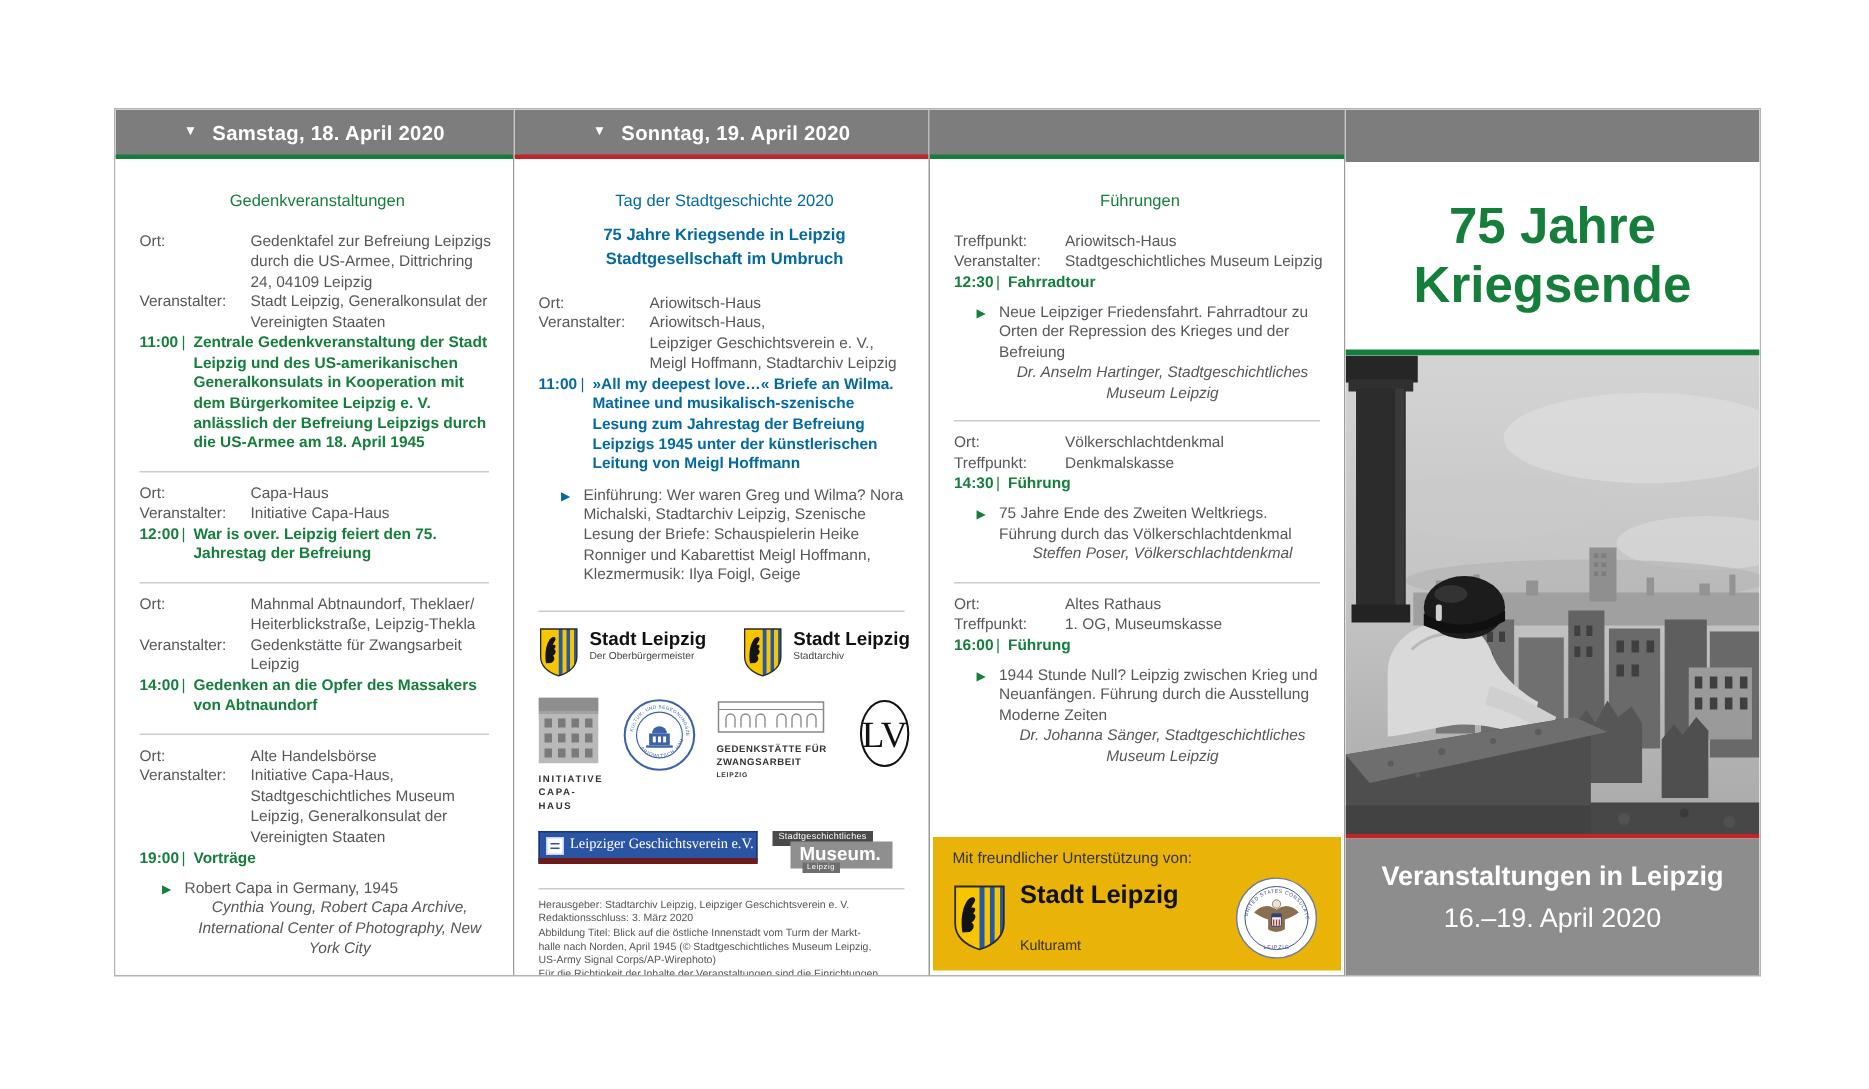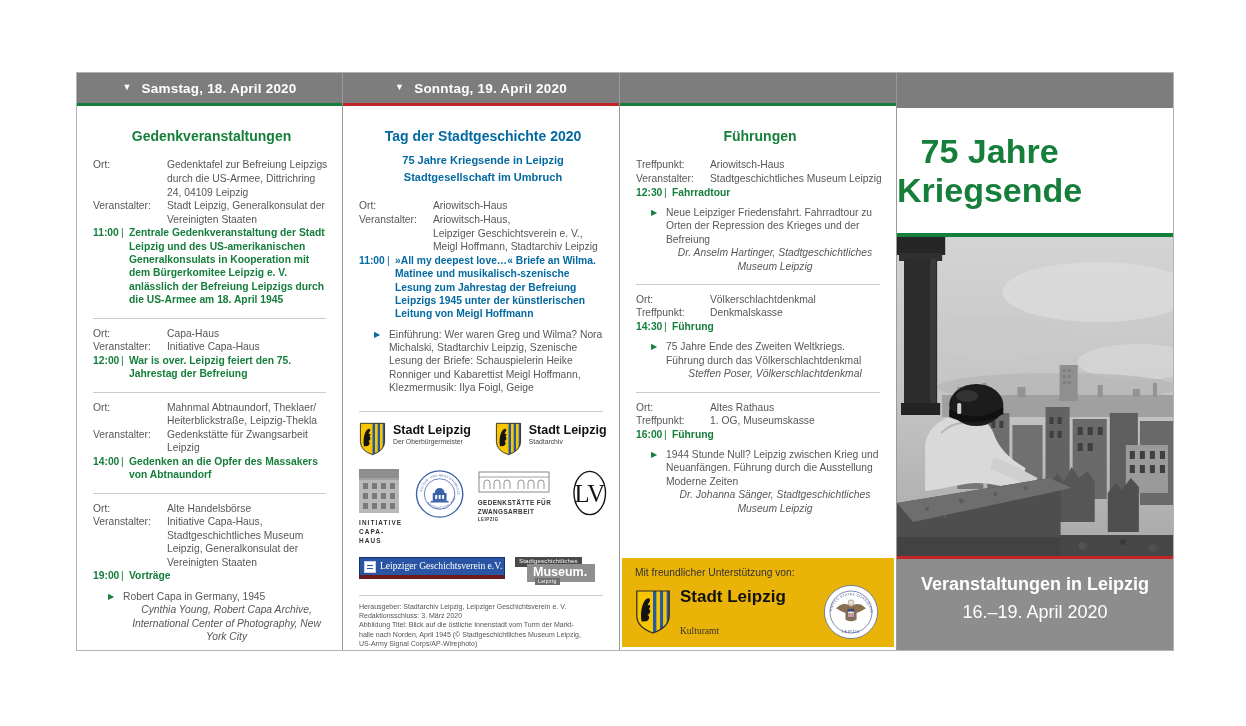--- a/index.html
+++ b/index.html
@@ -17,21 +17,21 @@
   .bar{height:33px;background:#7d7d7d;display:flex;align-items:center;justify-content:center;
     color:#fff;font-weight:bold;font-size:13.5px;letter-spacing:.2px;}
   .bar.green-edge{border-bottom:3px solid #157e3b;}
   .bar.red-edge{border-bottom:3px solid #c22527;}
   .bar .tri-d{font-size:9px;margin-right:10px;position:relative;top:-1px;}
   .p4 .bar{height:35px;}
 
   .content{padding:4px 12px 0 16px;font-size:10.3px;color:#56575b;line-height:1.32;}
   .g{color:#157e3b;}
   .r{color:#0369a1;}
-  .sec-title{font-size:14px;font-weight:bold;text-align:center;margin:17px 0 13px;}
+  .sec-title{font-size:11px;font-weight:normal;text-align:center;margin:17px 0 13px;}
   .sub-title{font-size:11px;font-weight:bold;text-align:center;margin:-6px 0 14px;line-height:1.5;white-space:pre-line;}
 
   .meta{display:grid;grid-template-columns:58px 1fr;column-gap:16px;margin-top:2px;}
   .meta .val{white-space:pre-line;}
   .event-line{display:flex;font-weight:bold;margin-top:0;line-height:1.3;}
   .event-line .time{flex:0 0 28px;}
   .event-line .pipe{flex:0 0 8px;font-weight:normal;}
   .event-line .etitle{flex:1;}
 
   .bullet{display:flex;margin:7px 0 0 15px;line-height:1.3;}
@@ -64,25 +64,25 @@
   .museum .m-sub{position:absolute;left:20px;top:21px;background:#6e6e6e;color:#fff;font-size:5px;padding:0 3px;letter-spacing:.4px;}
   .imprint{font-size:7px;color:#555;line-height:1.32;white-space:pre-line;margin-top:2px;}
 
   
   .support{position:absolute;left:2px;right:2px;bottom:3px;height:89px;background:#eab308;padding:9px 13px 0 13px;}
   .support-label{font-size:10.3px;color:#333;}
   .support-row{display:flex;align-items:center;margin-top:6px;}
   .support-shield{width:36px;height:46px;flex:0 0 36px;}
   .support-texts{margin-left:9px;flex:1;}
   .support-name{font-weight:bold;font-size:17px;color:#111;line-height:1.1;}
-  .support-sub{font-size:9.5px;color:#333;margin-top:19px;font-family:Liberation Serif, serif;}
+  .support-sub{font-size:9.5px;color:#333;margin-top:19px;}
   .seal{width:56px;height:56px;flex:0 0 56px;margin-right:2px;}
 
   
-  .cover-white{height:125px;display:flex;align-items:center;background:#fff;}
+  .cover-white{height:125px;display:flex;align-items:center;justify-content:center;background:#fff;}
   .cover-title{color:#157e3b;font-weight:bold;font-size:34px;line-height:1.13;text-align:center;white-space:pre-line;margin:0;}
   .rule-green{height:4px;background:#157e3b;}
   .rule-red{height:3px;background:#c22527;}
   .cover-photo{display:block;width:100%;height:319px;}
   .cover-footer{flex:1;background:#8d8d8d;color:#fff;text-align:center;padding-top:15px;}
   .cf1{font-weight:bold;font-size:18px;}
   .cf2{font-size:18px;margin-top:7px;}
 </style>
 </head>
 <body>

